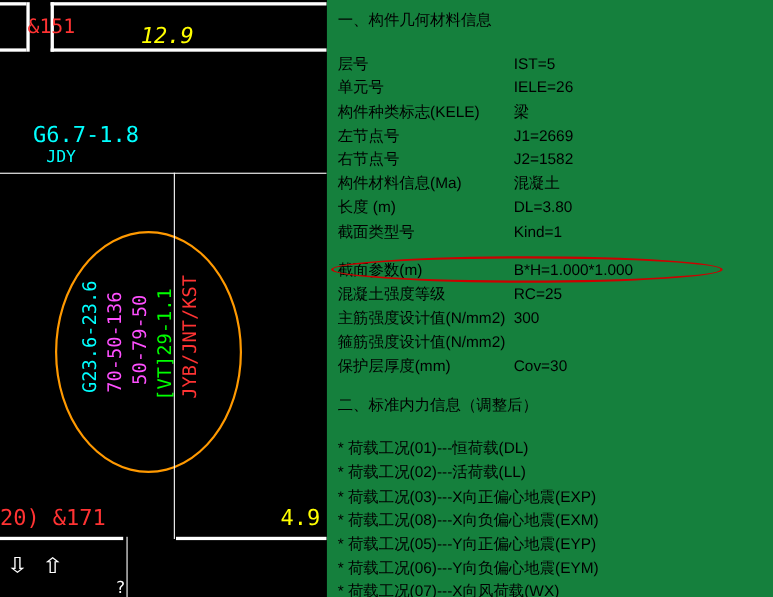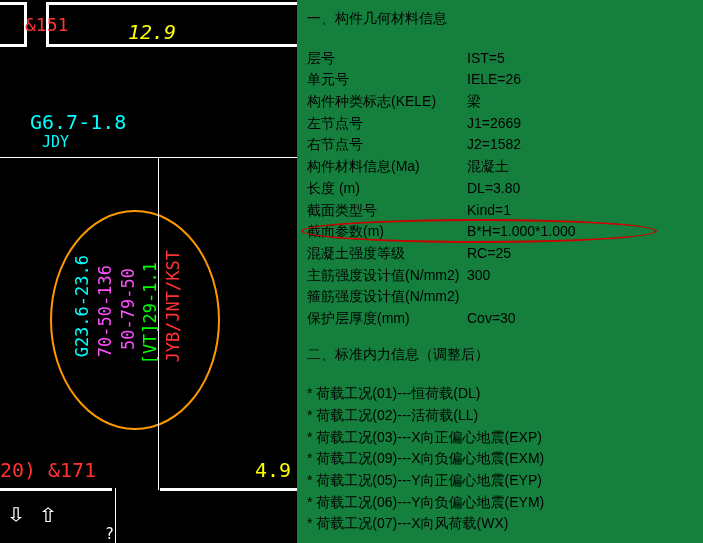--- a/index.html
+++ b/index.html
@@ -39,20 +39,21 @@
       flex: 1;
     }
     .section-title {
       margin-bottom: 4px;
     }
     .section-gap {
       height: 14px;
     }
     .highlight-row {
       position: relative;
+      margin-top: 14px;
     }
     .highlight-oval {
       position: absolute;
       left: -6px;
       top: -2px;
       width: 356px;
       height: 24px;
       border: 2px solid #cc0000;
       border-radius: 50%;
       pointer-events: none;
@@ -184,19 +185,19 @@
     </div>
 
   <div class="section-gap"></div>
   <div class="section-title">二、标准内力信息（调整后）</div>
   <div class="section-gap"></div>
 
   <div id="rows2-container">
       <div>*  荷载工况(01)---恒荷载(DL)</div>
       <div>*  荷载工况(02)---活荷载(LL)</div>
       <div>*  荷载工况(03)---X向正偏心地震(EXP)</div>
-      <div>*  荷载工况(09)---X向负偏心地震(EXM)</div>
+      <div>*  荷载工况(08)---X向负偏心地震(EXM)</div>
       <div>*  荷载工况(05)---Y向正偏心地震(EYP)</div>
       <div>*  荷载工况(06)---Y向负偏心地震(EYM)</div>
       <div>*  荷载工况(07)---X向风荷载(WX)</div>
     </div>
 
 </div>
 
 </body></html>

